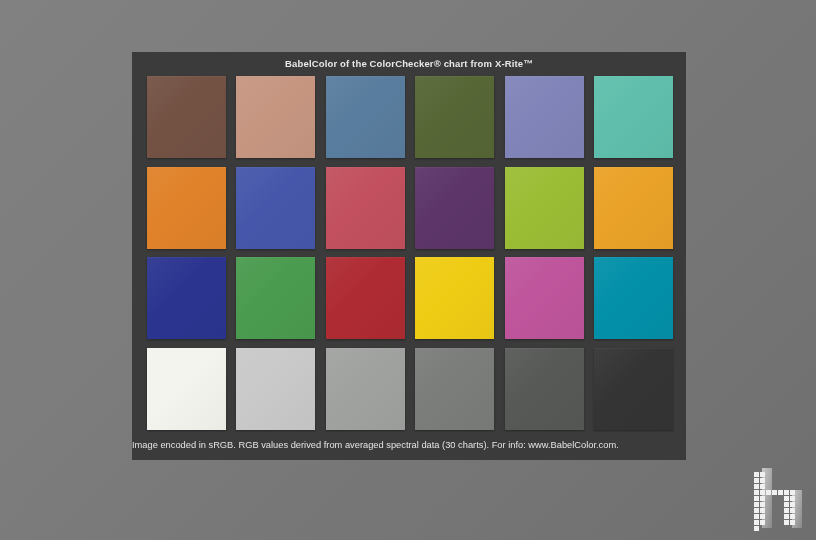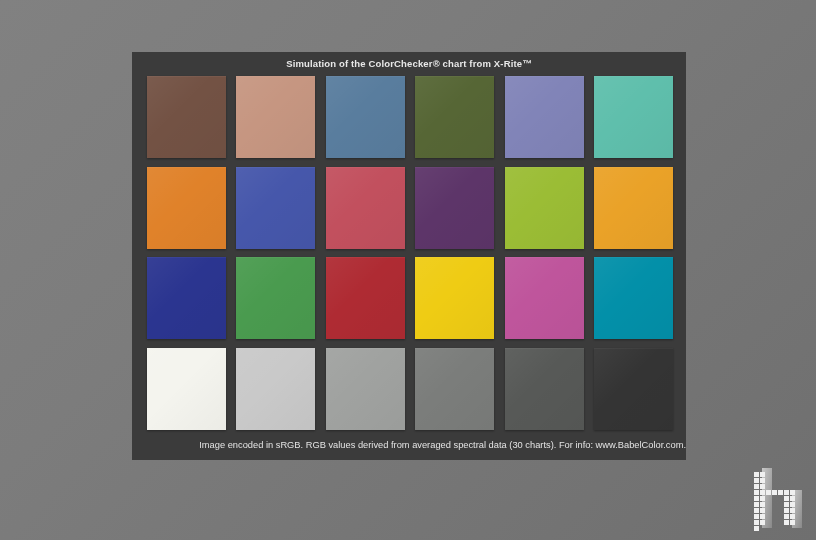--- a/index.html
+++ b/index.html
@@ -70,21 +70,21 @@
     background: linear-gradient(135deg, rgba(255,255,255,0.055) 0%, rgba(255,255,255,0.0) 42%, rgba(0,0,0,0.035) 100%);
     pointer-events: none;
   }
   #chart-caption {
     position: absolute;
     left: 0;
     bottom: 0;
     width: 554px;
     height: 30px;
     line-height: 30px;
-    text-align: right;
+    text-align: left;
     color: #e4e4e4;
     font-size: 9.3px;
     white-space: nowrap;
   }
   
   #watermark {
     position: absolute;
     left: 560px;
     top: 466px;
     width: 248px;
@@ -112,21 +112,21 @@
     height: 68px;
   }
 </style>
 </head>
 <body>
 
 <div id="stage" style="background-color: rgb(120, 120, 120);">
 
   <div id="chart-panel" style="background-color: rgb(59, 59, 59);">
 
-    <div id="chart-title">Simulation of the ColorChecker® chart from X-Rite™</div>
+    <div id="chart-title">BabelColor of the ColorChecker® chart from X-Rite™</div>
 
     <div id="patch-grid">
         <div class="patch" style="background: rgb(115, 82, 68);"></div>
         <div class="patch" style="background: rgb(198, 150, 129);"></div>
         <div class="patch" style="background: rgb(89, 125, 158);"></div>
         <div class="patch" style="background: rgb(86, 102, 53);"></div>
         <div class="patch" style="background: rgb(129, 132, 184);"></div>
         <div class="patch" style="background: rgb(95, 191, 172);"></div>
         <div class="patch" style="background: rgb(224, 130, 42);"></div>
         <div class="patch" style="background: rgb(70, 87, 171);"></div>

